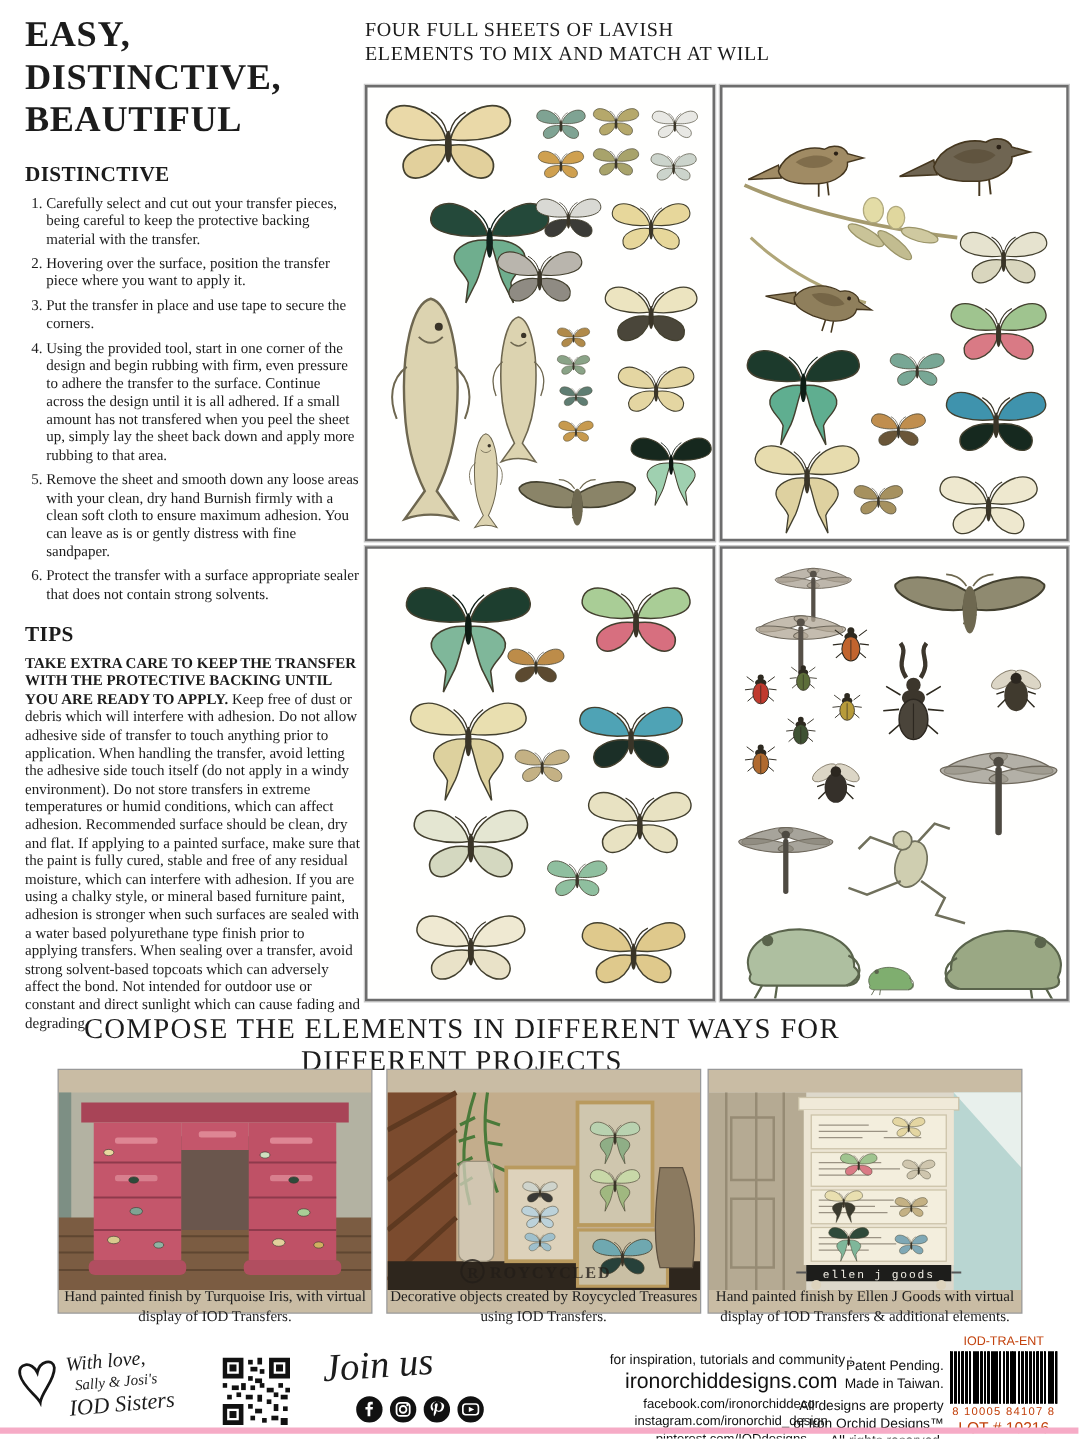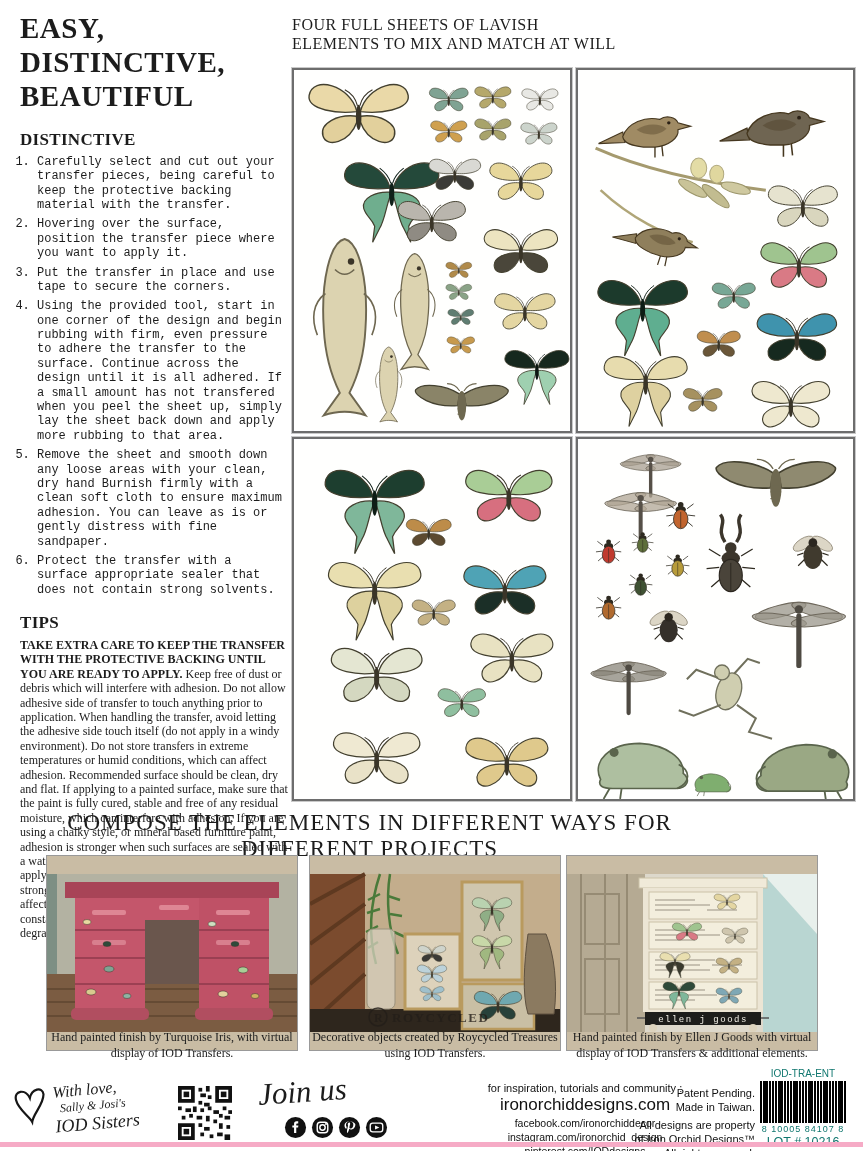--- a/index.html
+++ b/index.html
@@ -3,21 +3,21 @@
 <meta charset="utf-8">
 <style>
   html,body{margin:0;padding:0;background:#ffffff;}
   #page{position:relative;width:863px;height:1151px;background:#ffffff;overflow:hidden;
         font-family:"Liberation Serif",serif;color:#1c1c1c;}
   
   #left-col{position:absolute;left:20px;top:12px;width:268px;}
   .tagline{font-size:29px;font-weight:bold;line-height:1.17;letter-spacing:.5px;margin:0 0 16px 0;}
   .sec-head{font-size:17px;font-weight:bold;letter-spacing:.3px;margin:0 0 5px 0;}
   ol.instr{margin:0 0 16px 0;padding-left:17px;font-size:12px;line-height:1.2;}
-  ol.instr li{margin-bottom:5px;font-family:Liberation Mono, monospace;}
+  ol.instr li{margin-bottom:5px;}
   .tips-p{font-size:12px;line-height:1.2;margin:0;}
   .tips-lead{font-weight:bold;}
   
   #sheets-head{position:absolute;left:292px;top:16px;width:563px;text-align:left;
                font-size:16px;line-height:1.18;letter-spacing:.5px;}
   #panel-grid{position:absolute;left:292px;top:68px;width:563px;height:733px;
               display:grid;grid-template-columns:1fr 1fr;grid-template-rows:1fr 1fr;gap:4px;}
   .panel{background:#fffffe;border:2px solid #6d6d6d;box-shadow:0 0 0 1px #c9c9c9;overflow:hidden;}
   .panel svg{display:block;width:100%;height:100%;}
   
@@ -48,21 +48,21 @@
   .soc{width:23px;height:23px;}
   #community{position:absolute;left:455px;top:1082px;width:260px;text-align:center;
              font-family:"Liberation Sans",sans-serif;color:#111;}
   #community .intro{font-size:11px;}
   #community .site{font-size:17px;margin:1px 0 2px 0;}
   #community .lnk{font-size:10.5px;line-height:1.32;}
   #legal{position:absolute;left:633px;top:1086px;width:122px;text-align:right;
          font-family:"Liberation Sans",sans-serif;font-size:11px;line-height:1.28;color:#111;}
   #legal .gap{height:4px;}
   #barcode-blk{position:absolute;left:752px;top:1068px;width:102px;text-align:center;
-               font-family:"Liberation Sans",sans-serif;color:#0f766e;}
+               font-family:"Liberation Sans",sans-serif;color:#c2410c;}
   #sku{font-size:10px;margin-bottom:2px;}
   #bars{width:86px;height:42px;margin:0 auto;
         background:repeating-linear-gradient(90deg,#000 0 2px,#fff 2px 3px),
                    repeating-linear-gradient(90deg,#000 0 1px,rgba(255,255,255,0) 1px 5px);
         background-blend-mode:multiply;}
   #digits{font-size:9px;letter-spacing:1px;margin-top:1px;}
   #lot{font-size:12.5px;margin-top:1px;}
   #pink-rule{position:absolute;left:0;top:1142px;width:863px;height:5px;background:#f6abc6;}
 </style>
 </head>

